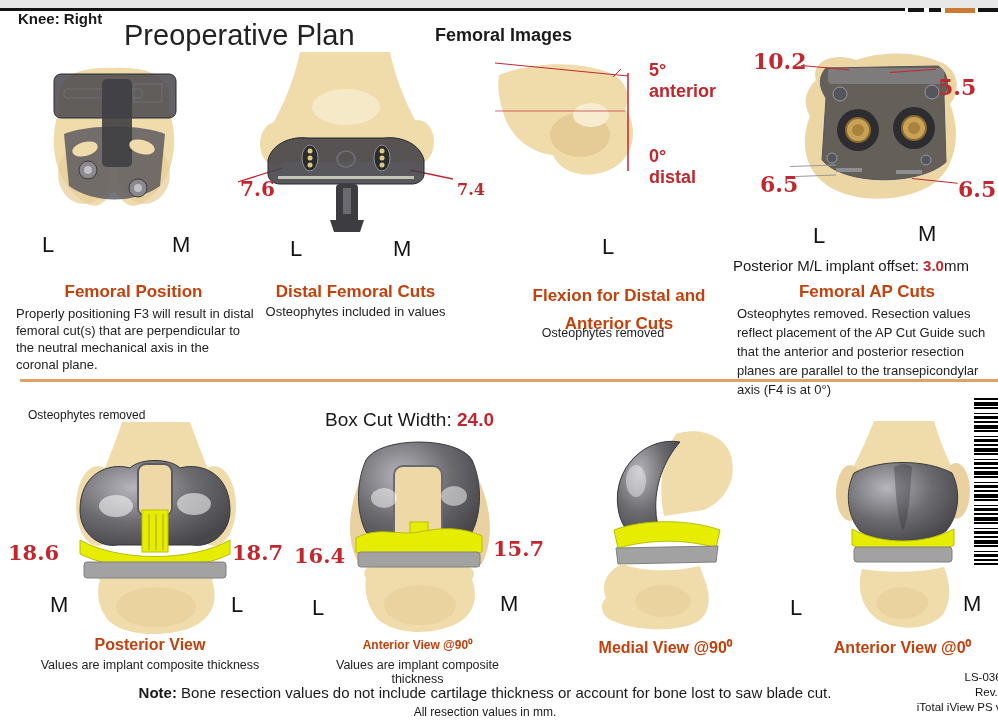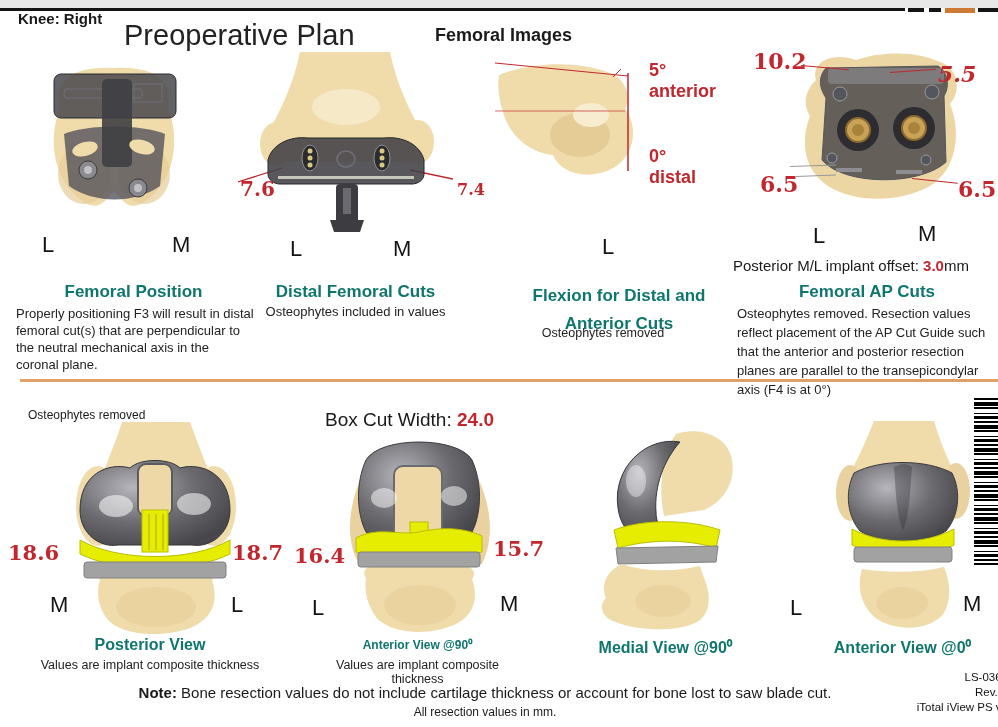--- a/index.html
+++ b/index.html
@@ -10,21 +10,21 @@
   }
   .abs{position:absolute;}
   .bold{font-weight:bold;}
   .center{text-align:center;}
   .red{color:#c1272d;}
   .meas{
     position:absolute;color:#c1272d;font-weight:bold;
     font-family:"DejaVu Serif",serif;white-space:nowrap;
   }
   .lm{position:absolute;font-size:22px;color:#141414;}
-  .cap{position:absolute;font-weight:bold;font-size:17px;text-align:center;color:#0f766e;}
+  .cap{position:absolute;font-weight:bold;font-size:17px;text-align:center;color:#c2410c;}
   .subcap{position:absolute;font-size:12.5px;text-align:center;color:#222;}
   .desc{position:absolute;font-size:13px;color:#222;}
   .hairline{position:absolute;height:0;border-top:1.4px solid #c1272d;transform-origin:left center;}
   .hairline.gray{border-top:1px solid #9a9a9a;}
   .divider{position:absolute;background:#dfa164;}
   .barcode{
     position:absolute;
     background:repeating-linear-gradient(
       to bottom,
       #000 0px,#000 2px,#fff 2px,#fff 4px,
@@ -129,21 +129,21 @@
     <rect x="104" y="124" width="26" height="4" fill="#8d8d94"></rect>
     <circle cx="40" cy="112" r="5" fill="#55555e" stroke="#9a9aa2"></circle>
     <circle cx="134" cy="114" r="5" fill="#55555e" stroke="#9a9aa2"></circle>
   </svg>
   <div class="hairline" style="left:801px;top:57px;width:48px;transform:rotate(5deg);"></div>
   <div class="hairline" style="left:890px;top:64px;width:46px;transform:rotate(-4deg);"></div>
   <div class="hairline gray" style="left:790px;top:158px;width:46px;transform:rotate(-2deg);"></div>
   <div class="hairline gray" style="left:796px;top:168px;width:40px;transform:rotate(-2deg);"></div>
   <div class="hairline" style="left:912px;top:170px;width:46px;transform:rotate(6deg);"></div>
   <div class="meas" style="left:753px;top:40px;font-size:22px;">10.2</div>
-  <div class="meas" style="left:938px;top:53px;font-size:22px;font-style:italic;">5.5</div>
+  <div class="meas" style="left:938px;top:66px;font-size:22px;">5.5</div>
   <div class="meas" style="left:760px;top:163px;font-size:22px;">6.5</div>
   <div class="meas" style="left:958px;top:168px;font-size:22px;">6.5</div>
   <div class="lm" style="left:813px;top:215px;">L</div>
   <div class="lm" style="left:918px;top:213px;">M</div>
 
   <div class="abs" style="left:733px;top:249px;font-size:15px;white-space:nowrap;">
     <span>Posterior M/L implant offset:</span>
     <span class="red bold">3.0</span><span>mm</span>
   </div>
 

